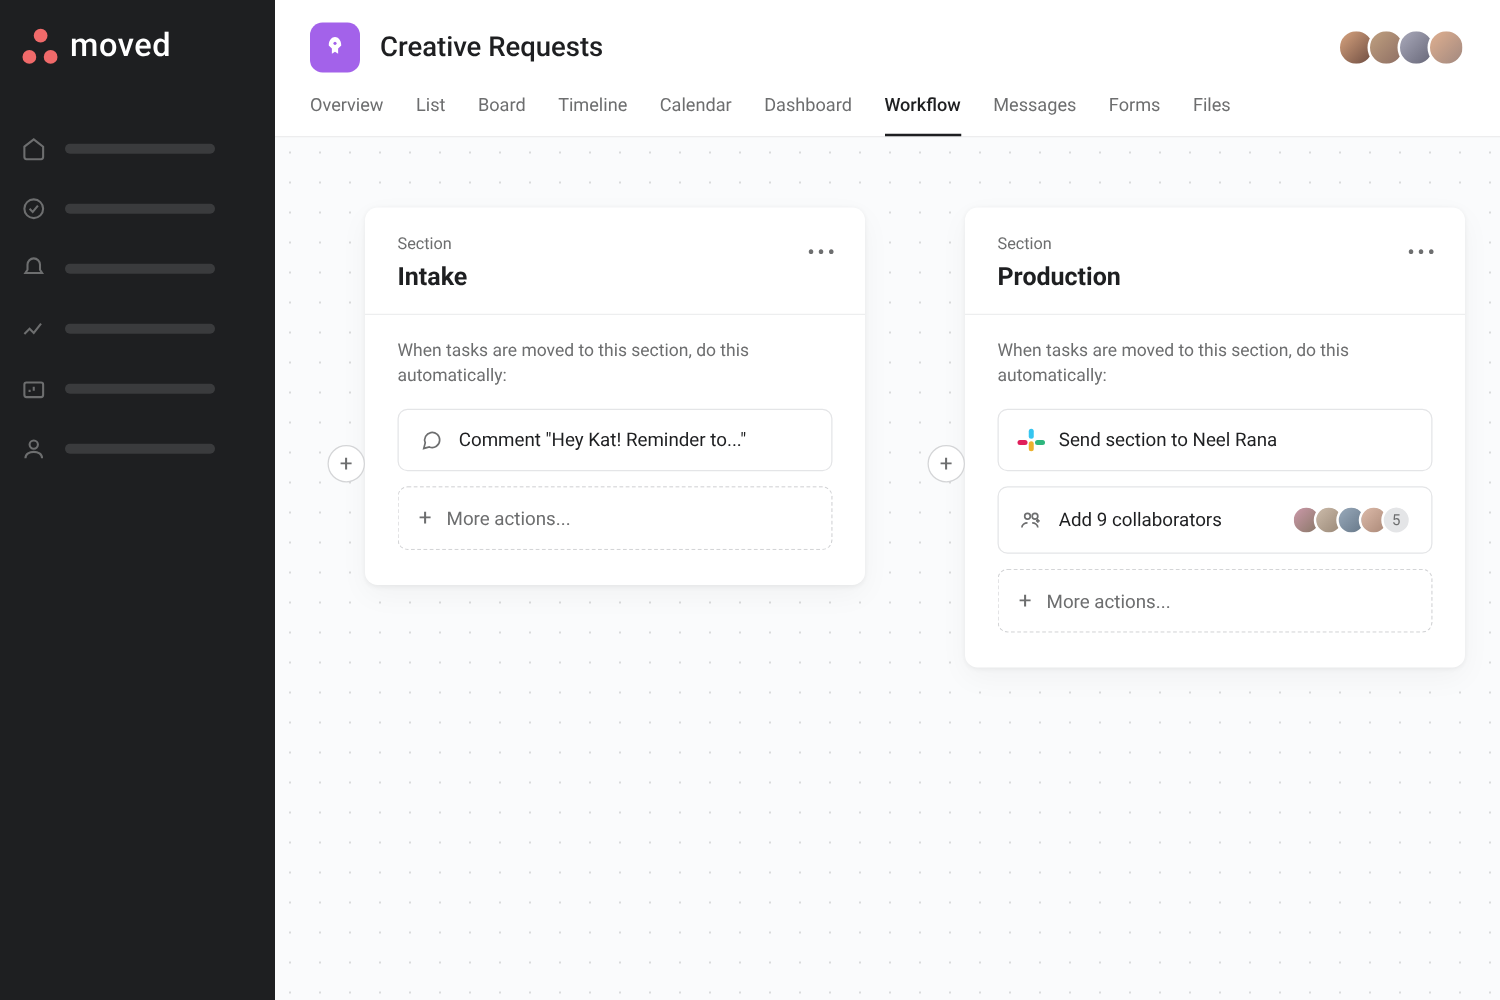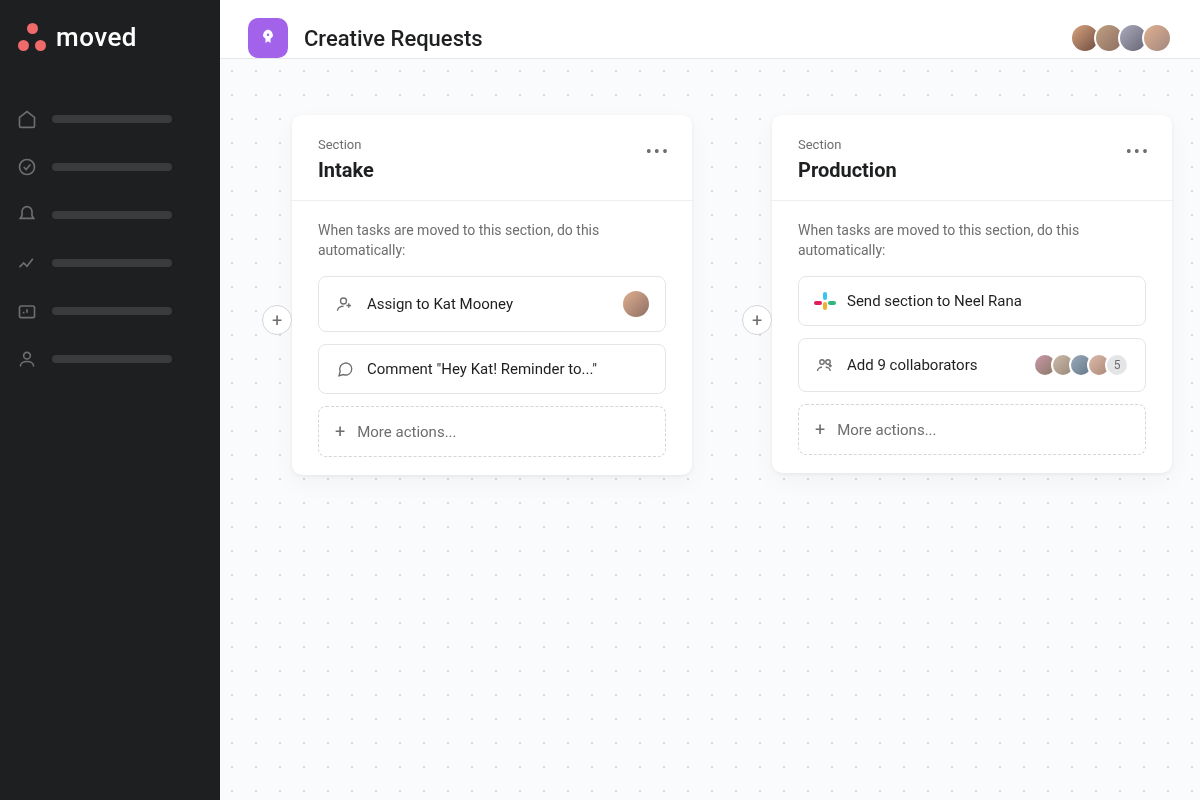--- a/index.html
+++ b/index.html
@@ -65,21 +65,21 @@
       background-color: #fafbfc;
       background-image: radial-gradient(#d9dadb 1px, transparent 1px);
       background-size: 24px 24px;
       padding: 56px 28px;
       display: flex; gap: 80px; align-items: flex-start;
       padding-left: 72px;
     }
     .card {
       width: 400px; background: #fff; border-radius: 10px;
       box-shadow: 0 1px 4px rgba(0,0,0,0.06), 0 8px 24px rgba(0,0,0,0.04);
-      padding-bottom: 18px;
+      padding-bottom: 28px;
     }
     .card-head { padding: 22px 26px 18px 26px; border-bottom: 1px solid #edeeef; position: relative; }
     .section-label { font-size: 13px; color: #6d6e6f; margin-bottom: 6px; }
     .section-name { font-size: 20px; font-weight: 700; color: #1e1f21; }
     .more-btn { position: absolute; top: 26px; right: 22px; color: #6d6e6f; font-size: 18px; letter-spacing: 2px; cursor: pointer; }
     .card-body { padding: 20px 26px 0 26px; }
     .hint { font-size: 14px; color: #6d6e6f; line-height: 1.4; margin-bottom: 16px; }
     .rule {
       border: 1px solid #e4e5e7; border-radius: 8px;
       padding: 14px 16px; display: flex; align-items: center; gap: 12px;
@@ -191,44 +191,46 @@
           </svg>
       </div>
       <div class="proj-title">Creative Requests</div>
       <div class="avatars">
         <div class="avatar"></div>
         <div class="avatar a2"></div>
         <div class="avatar a3"></div>
         <div class="avatar a4"></div>
       </div>
     </div>
+    <div class="tabs">
+      <div class="tab">Overview</div>
+      <div class="tab">List</div>
+      <div class="tab">Board</div>
+      <div class="tab">Timeline</div>
+      <div class="tab">Calendar</div>
+      <div class="tab">Dashboard</div>
+      <div class="tab active">Workflow</div>
+      <div class="tab">Messages</div>
+      <div class="tab">Forms</div>
+      <div class="tab">Files</div>
+    </div>
   </div>
 
   <div class="canvas">
     <div class="add-btn b1">+</div>
     <div class="add-btn b2">+</div>
 
     <div class="card">
       <div class="card-head">
         <div class="section-label">Section</div>
         <div class="section-name">Intake</div>
         <div class="more-btn">•••</div>
       </div>
       <div class="card-body">
         <div class="hint">When tasks are moved to this section, do this automatically:</div>
-        <div class="rule">
-          <span class="rule-icon">
-              <svg width="18" height="18" viewBox="0 0 24 24" fill="none" stroke="currentColor" stroke-width="1.8">
-                <circle cx="10" cy="8" r="4"></circle>
-                <path d="M2 21c0-4 4-6 8-6M17 11v6M14 14h6"></path>
-              </svg>
-            </span>
-          <span>Assign to Kat Mooney</span>
-          <span class="rule-avatar"></span>
-        </div>
         <div class="rule">
           <span class="rule-icon">
               <svg width="18" height="18" viewBox="0 0 24 24" fill="none" stroke="currentColor" stroke-width="1.8">
                 <path d="M21 12a8 8 0 01-11 7.4L4 21l1.6-6A8 8 0 1121 12z"></path>
               </svg>
             </span>
           <span>Comment "Hey Kat! Reminder to..."</span>
         </div>
         <div class="more-actions">
           <span style="font-size:18px;">+</span>

